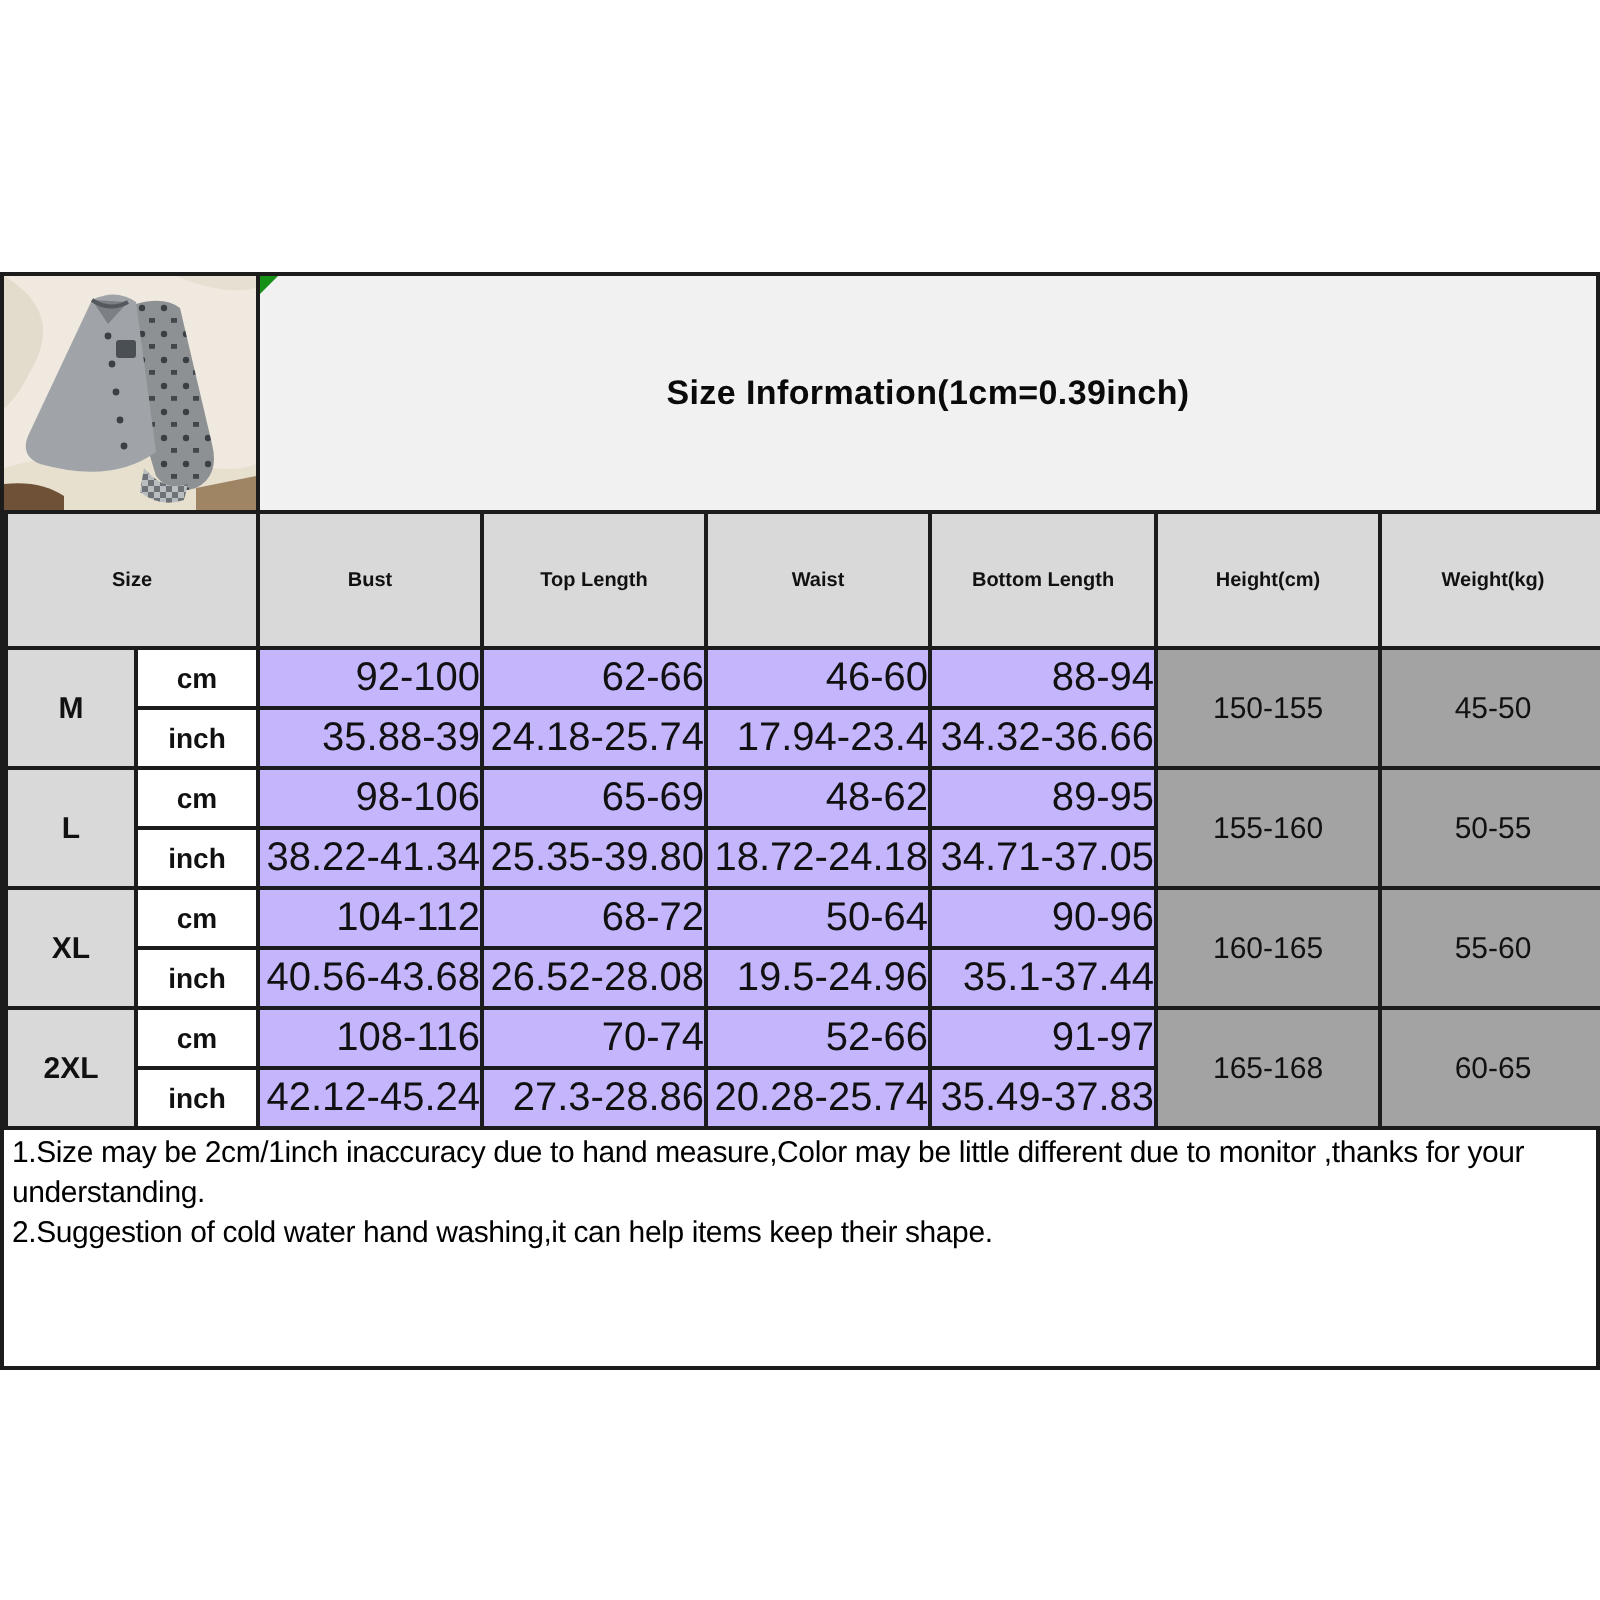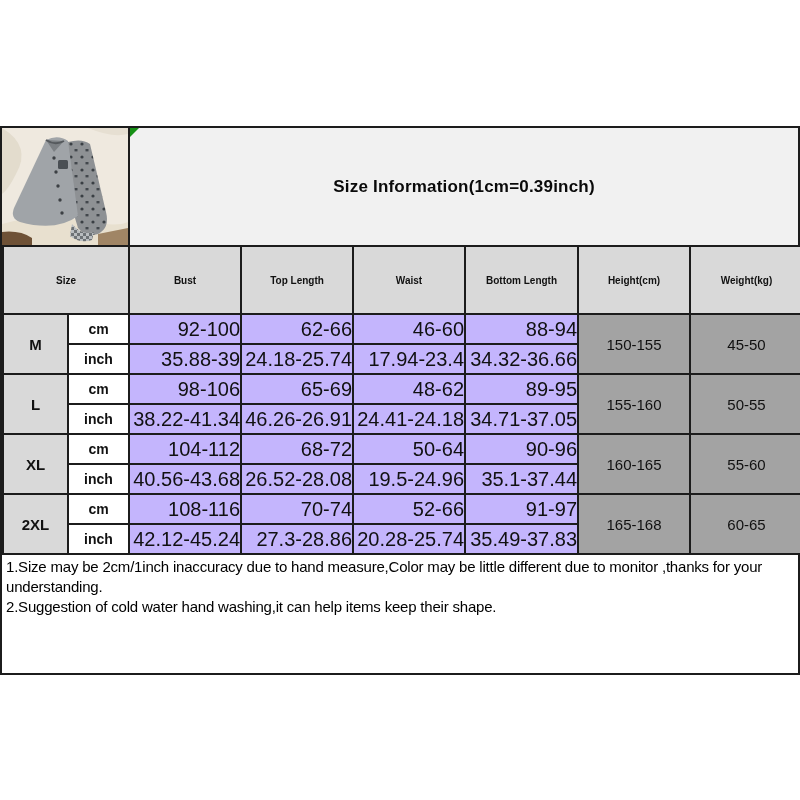--- a/index.html
+++ b/index.html
@@ -1,21 +1,21 @@
 <!DOCTYPE html>
 <html><head>
 <meta charset="utf-8">
 <style>
   html,body{margin:0;padding:0;}
   body{
     width:800px;height:800px;background:#ffffff;position:relative;
     font-family:"Liberation Sans","DejaVu Sans",sans-serif;color:#111;
   }
   .sheet{
-    position:absolute;top:126px;left:0;width:800px;box-sizing:border-box;
+    position:absolute;top:136px;left:0;width:800px;box-sizing:border-box;
     border:2px solid #1c1c1c;background:#ffffff;
   }
   
   .top-band{display:flex;height:117px;}
   .photo-cell{
     width:126px;flex:0 0 126px;border-right:2px solid #1c1c1c;
     background:#efe9df;overflow:hidden;
   }
   .title-cell{
     flex:1;background:#f1f1f1;position:relative;
@@ -144,22 +144,22 @@
         <td class="val">98-106</td>
         <td class="val">65-69</td>
         <td class="val">48-62</td>
         <td class="val">89-95</td>
         <td class="merged" rowspan="2">155-160</td>
         <td class="merged" rowspan="2">50-55</td>
       </tr>
       <tr>
         <td class="unit">inch</td>
         <td class="val">38.22-41.34</td>
-        <td class="val">46.26-26.91</td>
-        <td class="val">24.41-24.18</td>
+        <td class="val">25.35-39.80</td>
+        <td class="val">18.72-24.18</td>
         <td class="val">34.71-37.05</td>
       </tr>
 
       <tr>
         <th class="size-label" rowspan="2">XL</th>
         <td class="unit">cm</td>
         <td class="val">104-112</td>
         <td class="val">68-72</td>
         <td class="val">50-64</td>
         <td class="val">90-96</td>

